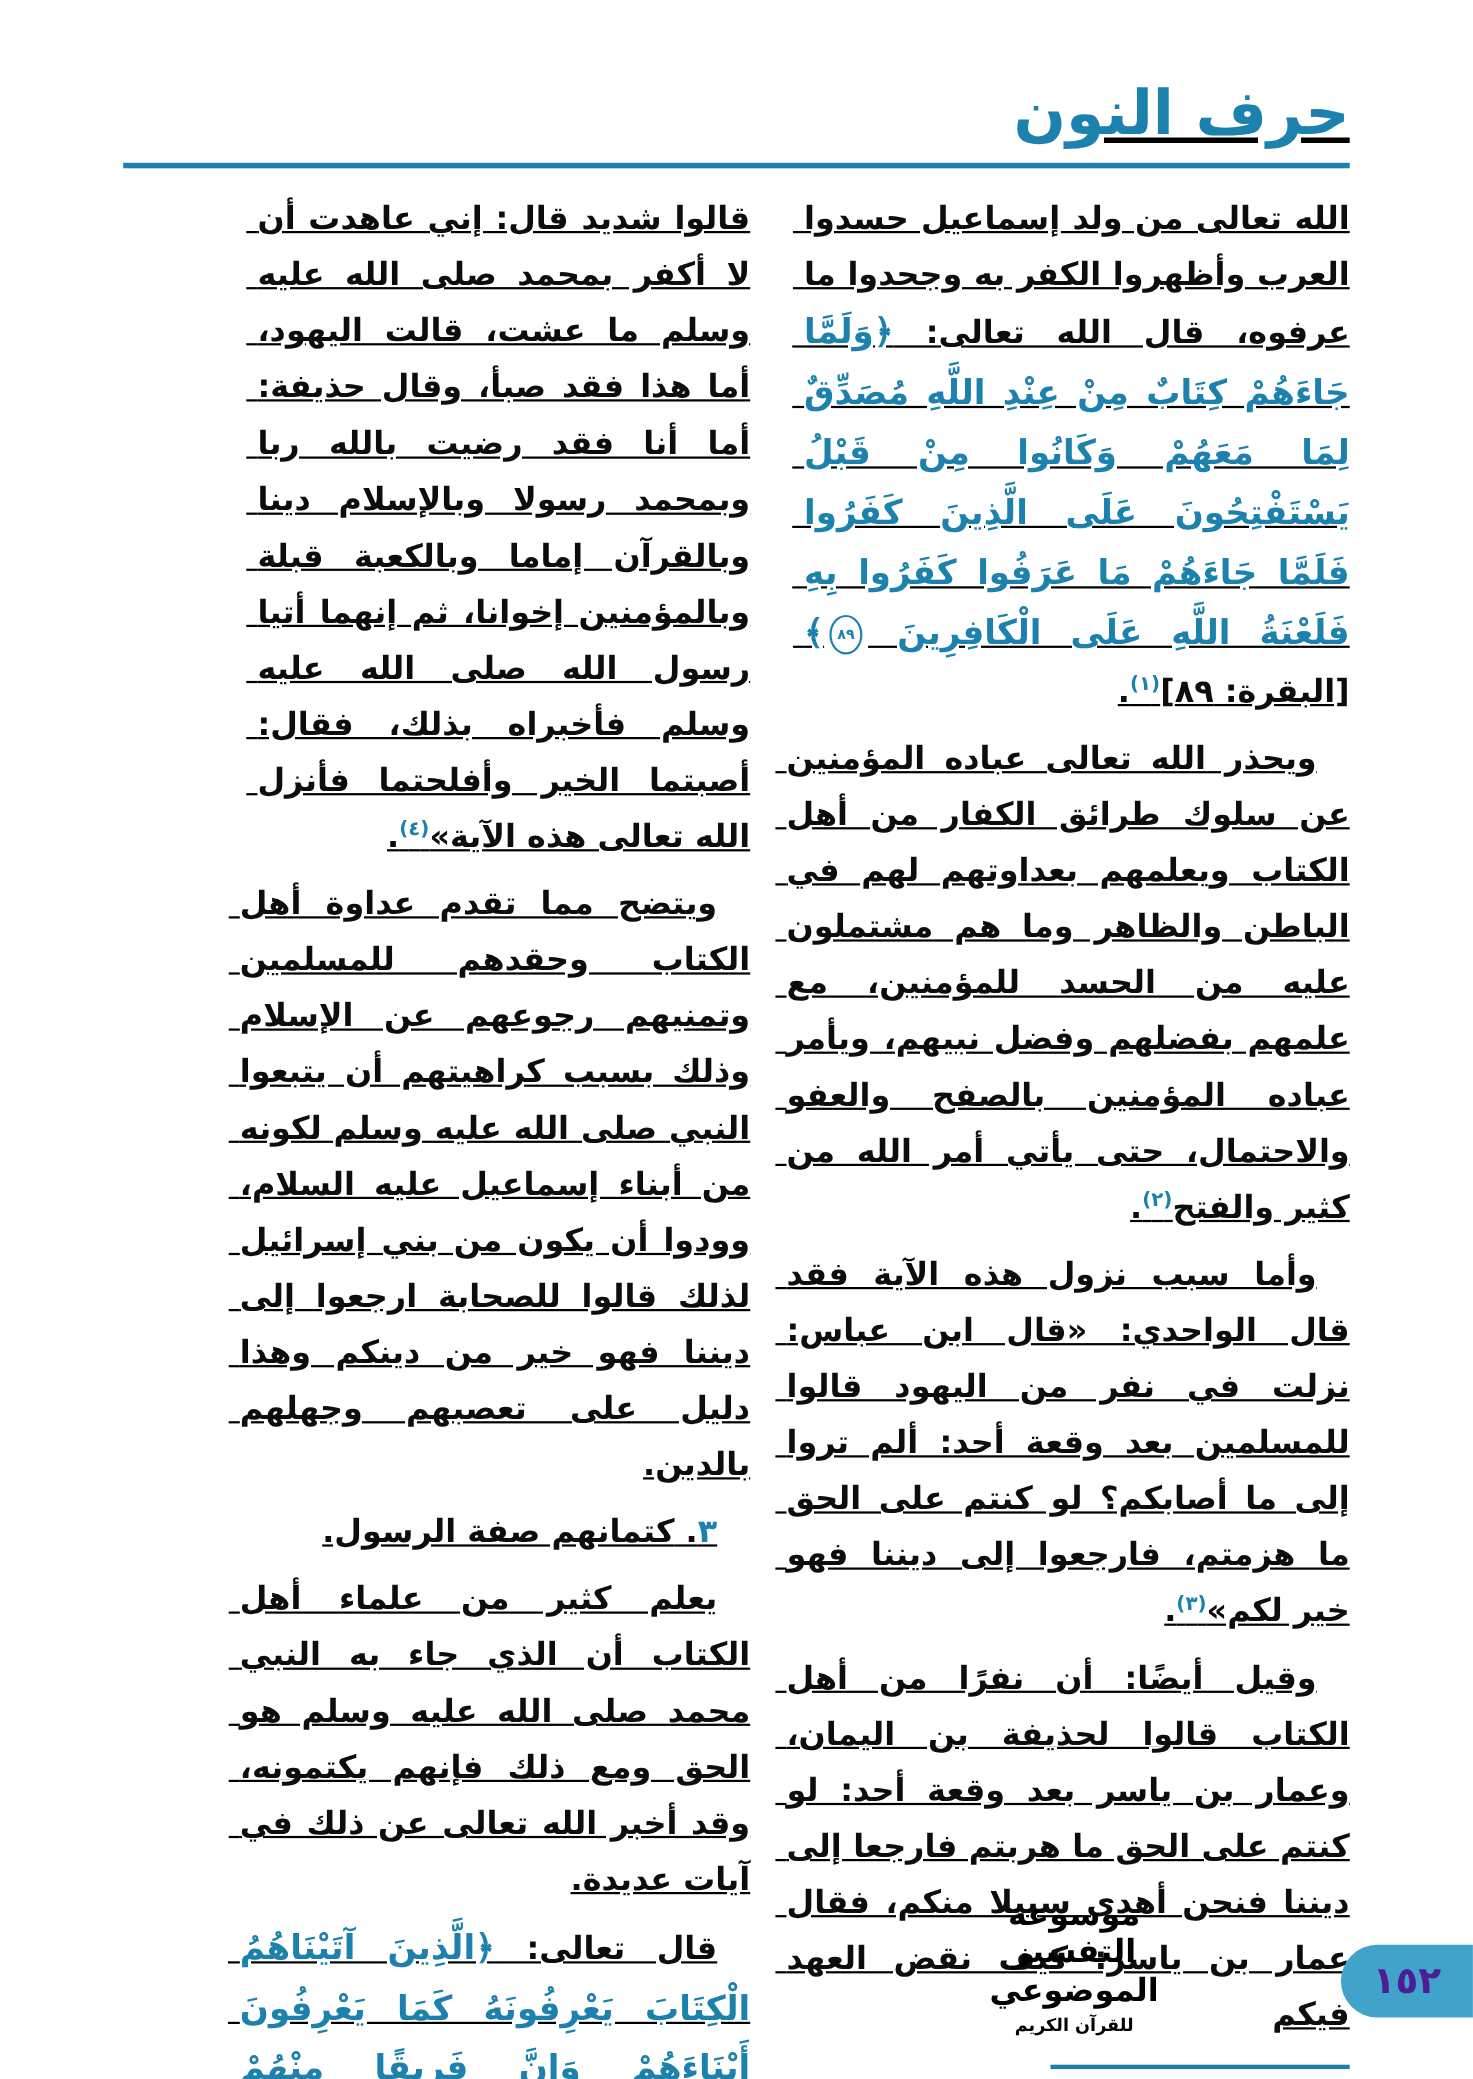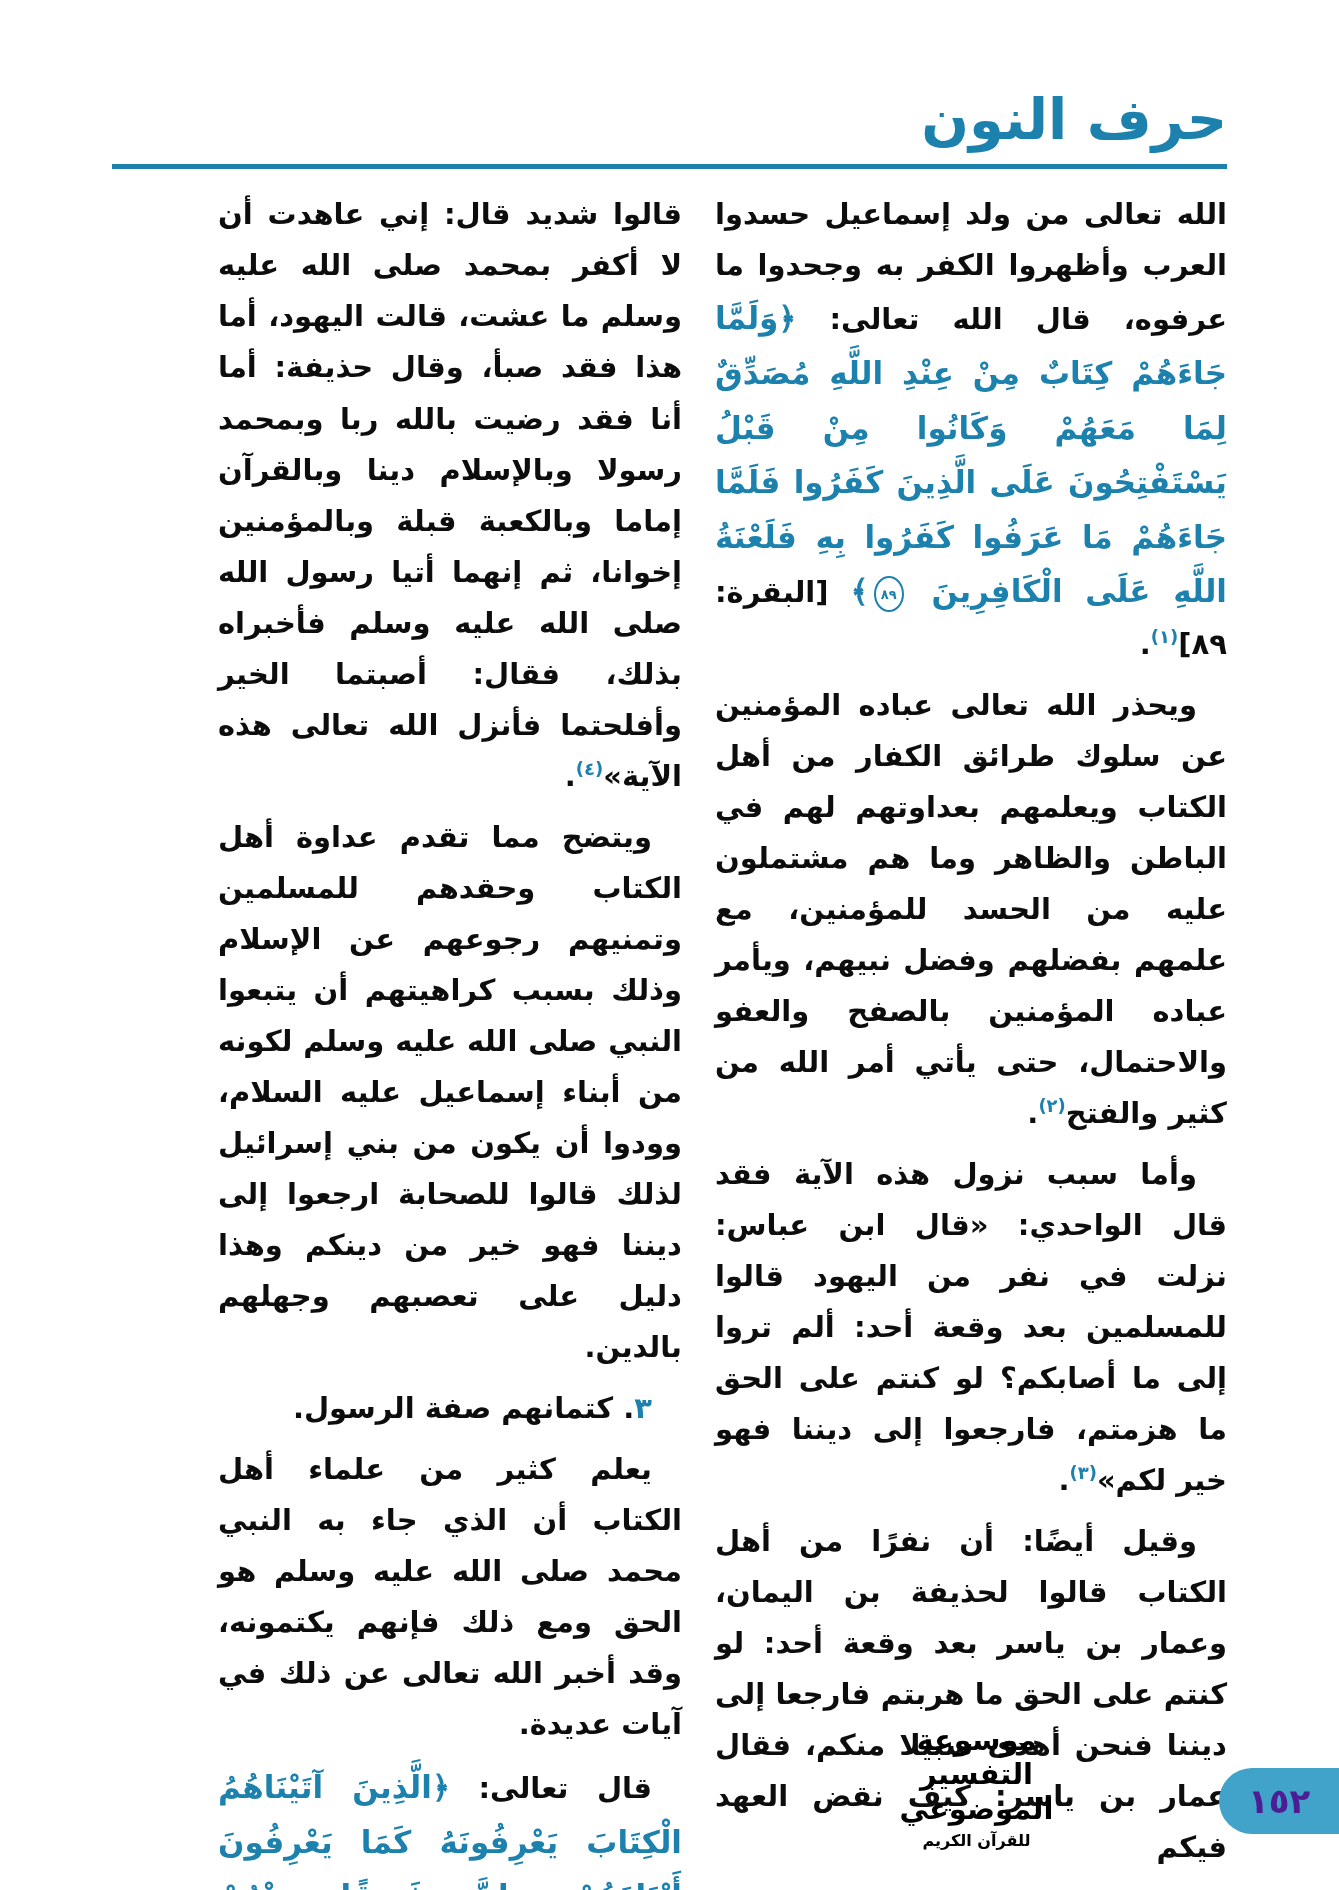--- a/index.html
+++ b/index.html
@@ -5,42 +5,42 @@
   :root{
     --teal:#1d81ae;
     --badge:#41a3c9;
     --ink:#0d0d0d;
   }
   html,body{margin:0;padding:0;background:#ffffff;}
   body{
     width:1339px;height:1890px;position:relative;overflow:hidden;
     font-family:"DejaVu Sans",sans-serif;direction:rtl;
   }
-  .page{position:absolute;inset:0;padding:16px 112px;box-sizing:border-box;}
+  .page{position:absolute;inset:0;padding:0 112px;box-sizing:border-box;text-decoration:underline;}
 
   
   .page-header{padding-top:72px;}
   .chapter-title{
     text-align:right;color:var(--teal);font-size:56px;font-weight:bold;
     line-height:1.15;letter-spacing:-1px;
   }
   .header-rule{height:5px;background:var(--teal);margin-top:12px;border:none;}
 
   
   .columns{
     display:grid;grid-template-columns:512px 464px;column-gap:33px;
     margin-top:20px;align-items:start;
   }
   .col{min-width:0;}
 
   .para{
     font-size:29px;line-height:1.76;text-align:justify;text-justify:inter-word;
     margin:0 0 10px;text-indent:30px;font-weight:bold;color:var(--ink);
   }
-  .para.cont{text-indent:0;}
+  .para.cont{text-indent:0;margin-left:16px;}
   .para.section-heading{margin:6px 0 10px;}
 
   .run{white-space:pre-wrap;}
   .run.quran{color:var(--teal);font-size:31px;}
   .run.fnref{color:var(--teal);font-size:18px;vertical-align:super;font-weight:bold;}
   .run.hnum{color:var(--teal);}
   .run.ayah{
     display:inline-flex;align-items:center;justify-content:center;
     min-width:30px;height:36px;padding:0 5px;margin:0 5px;box-sizing:border-box;
     border:2px solid var(--teal);border-radius:50%;

